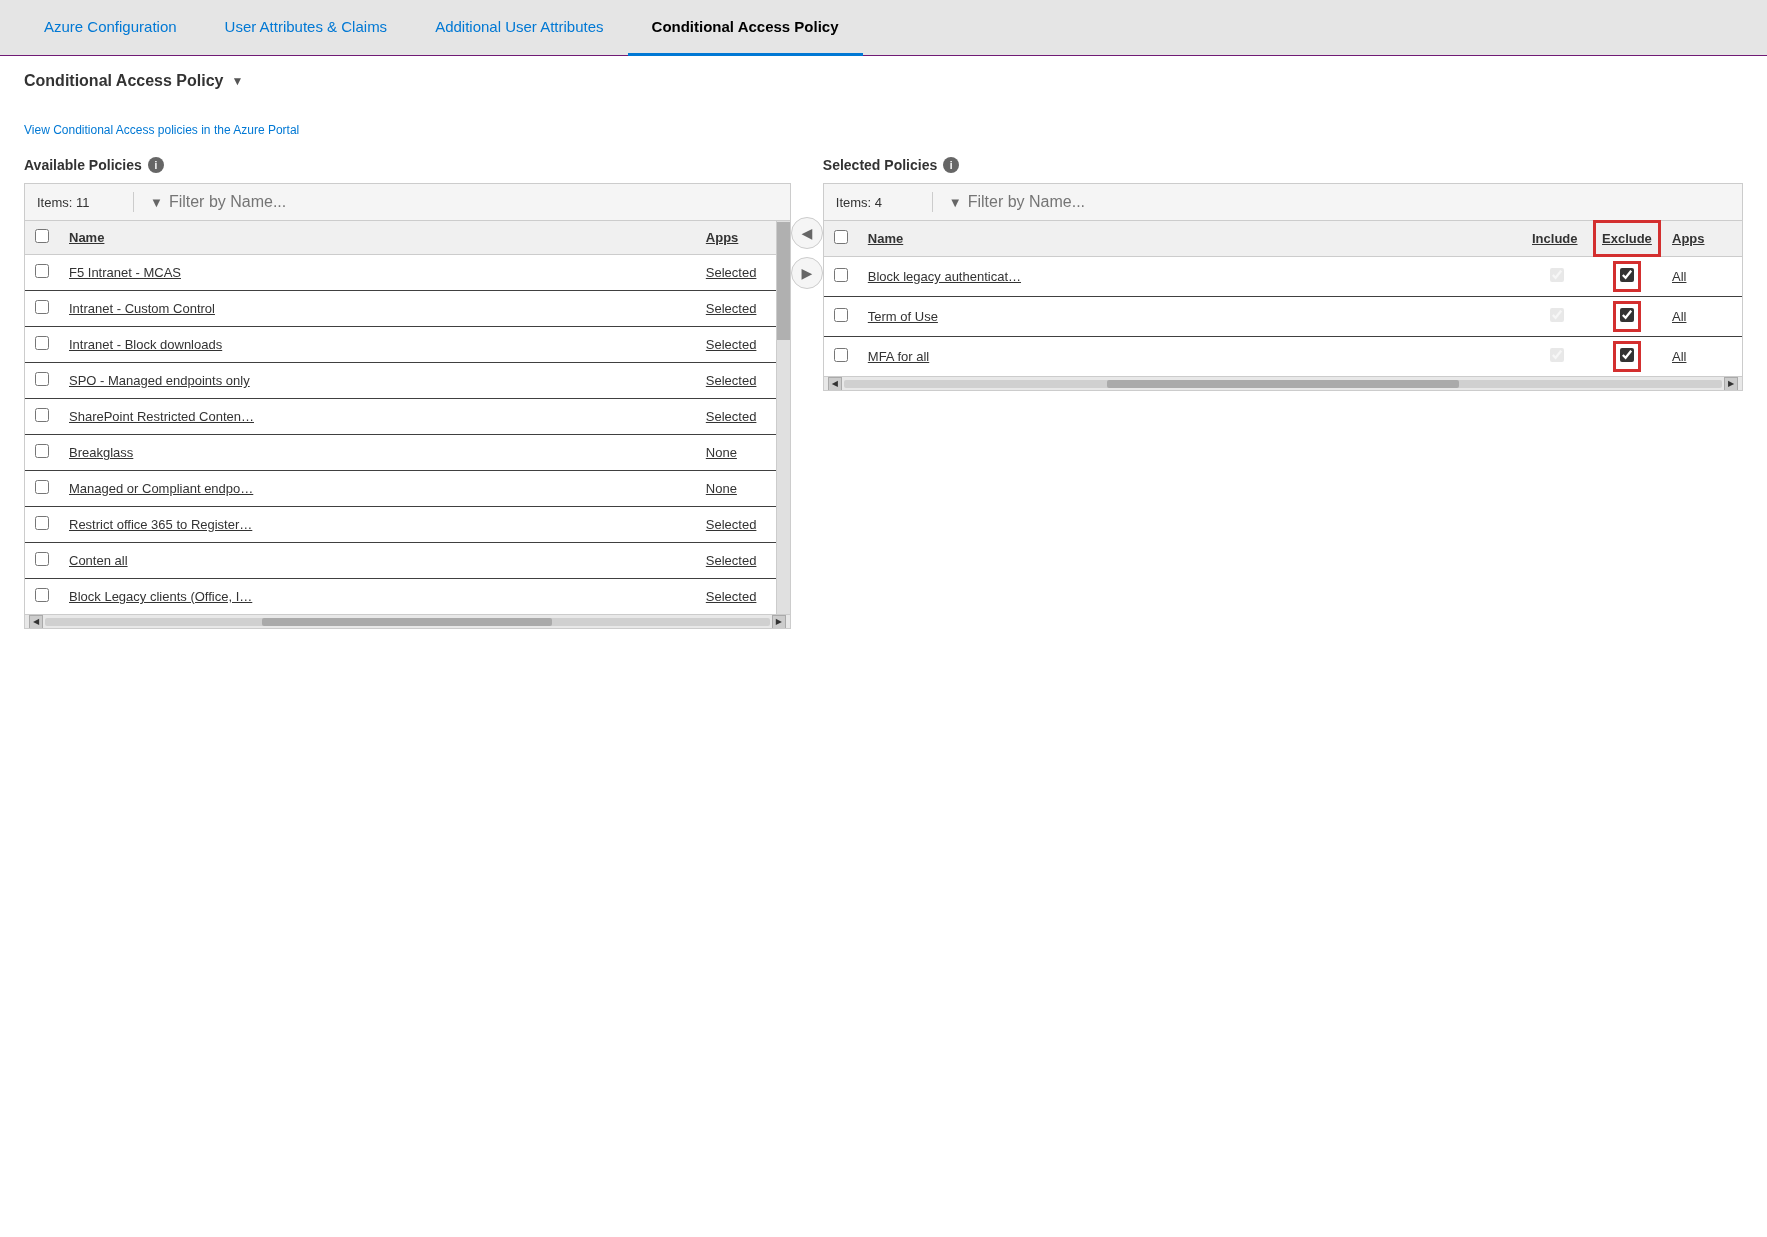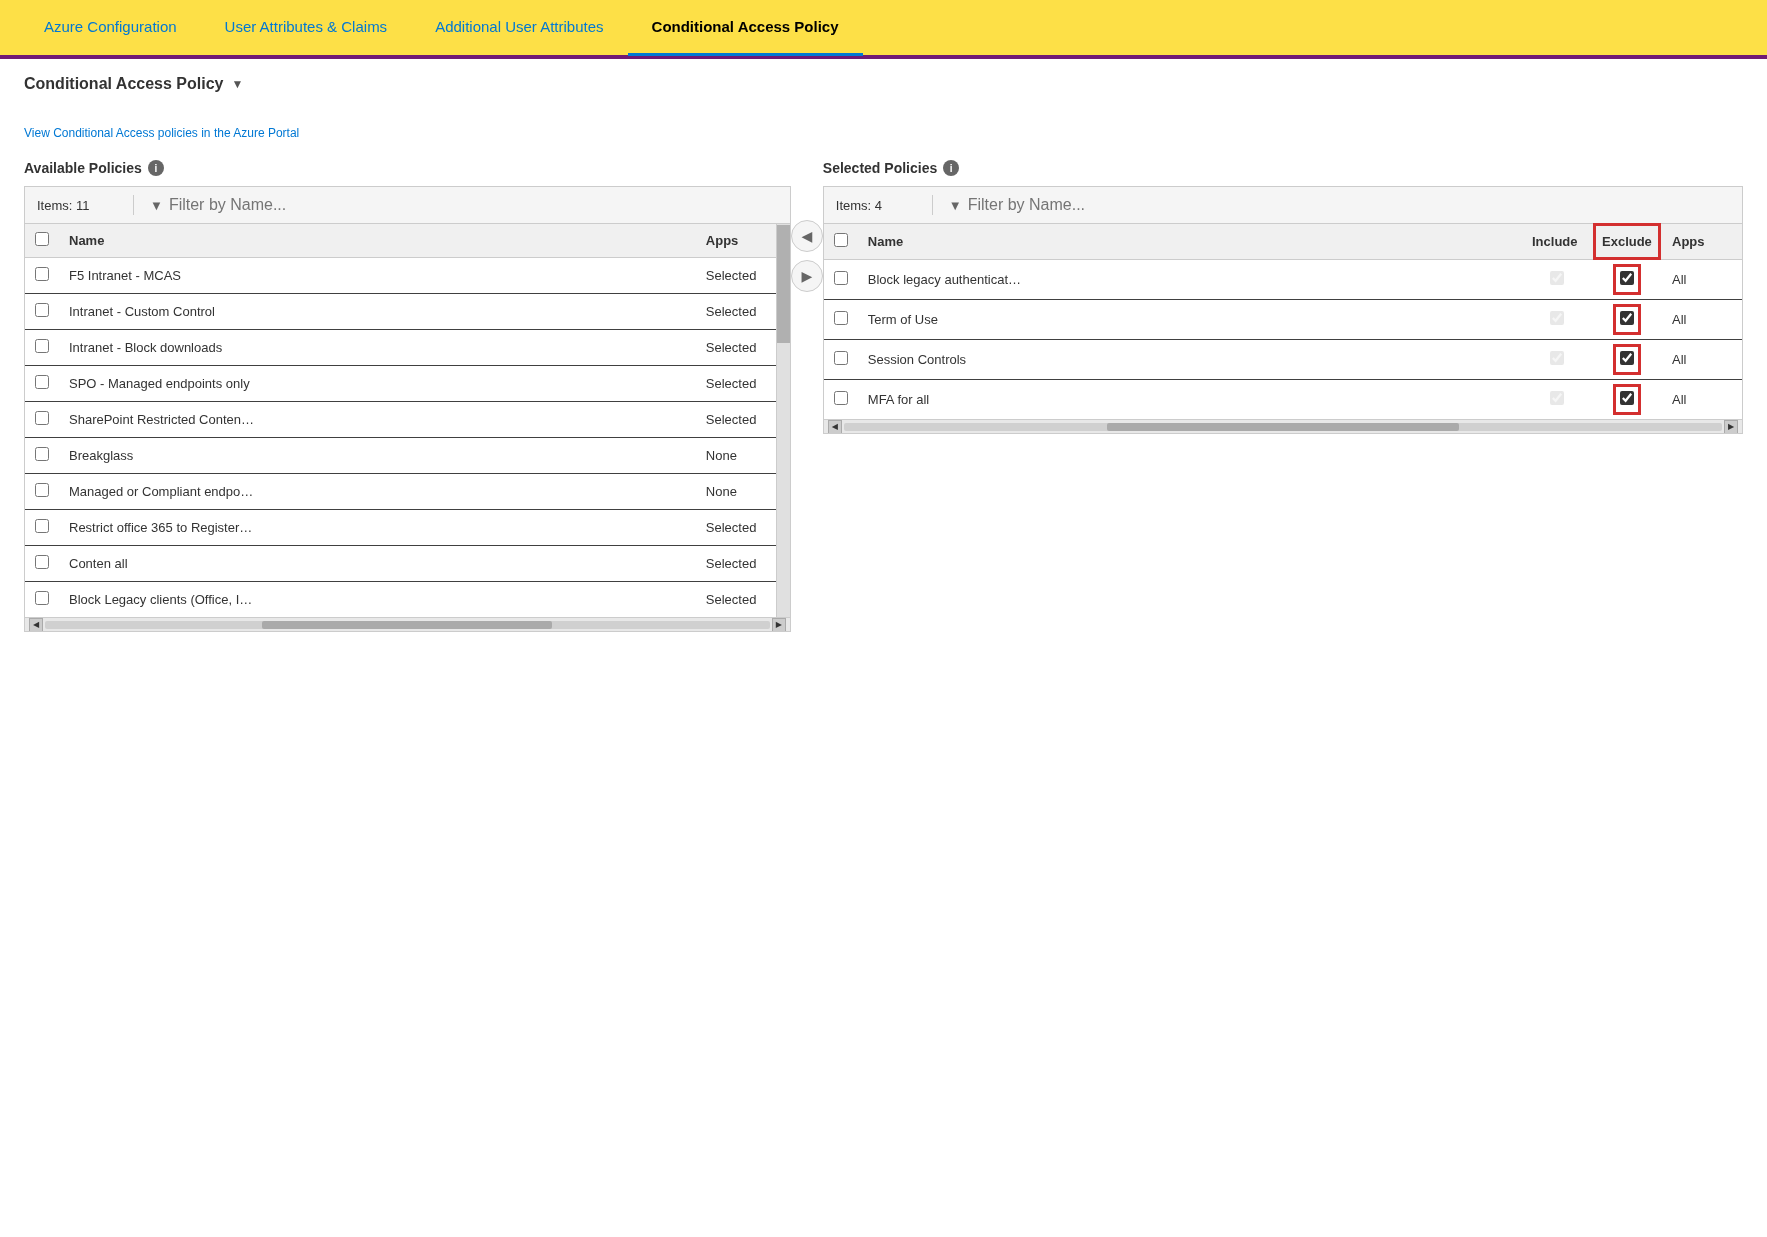--- a/index.html
+++ b/index.html
@@ -1,22 +1,22 @@
 <!DOCTYPE html>
 <html><head>
   <meta charset="utf-8">
   <style>
     * { box-sizing: border-box; margin: 0; padding: 0; }
     body { font-family: -apple-system, BlinkMacSystemFont, 'Segoe UI', Arial, sans-serif; font-size: 14px; color: #333; background: #fff; }
 
     .top-nav {
       display: flex;
-      border-bottom: 4px solid #701a75;
+      border-bottom: 1px solid #701a75;
       padding: 0 20px;
-      background: #fde047;
+      background: #e5e5e5;
     }
     .nav-tab {
       padding: 18px 24px;
       cursor: pointer;
       color: #0078d4;
       font-size: 15px;
       text-decoration: none;
       white-space: nowrap;
       border-bottom: 3px solid transparent;
       margin-bottom: -1px;
@@ -115,20 +115,21 @@
       background: transparent;
       outline: none;
       font-size: 16px;
       color: #000000;
       width: 100%;
     }
 
     .data-table {
       width: 100%;
       border-collapse: collapse;
+      text-decoration: underline;
     }
     .data-table th {
       background: #f0f0f0;
       border-bottom: 1px solid #ccc;
       padding: 8px 10px;
       text-align: left;
       font-size: 13px;
       font-weight: 700;
       color: #333;
     }
@@ -438,35 +439,20 @@
       <span style="outline: 3px solid #d32f2f; outline-offset: 2px; display:inline-block; padding:2px;">
         <input type="checkbox" checked="" style="accent-color: rgb(51, 51, 51);">
       </span>
     </td>
     <td class="apps-col">All</td>
   </tr>
               <tr>
     <td class="cb-col">
       <input type="checkbox" style="">
     </td>
-    <td class="name-col">Session Controls</td>
-    <td class="include-col" style="text-align:center;">
-      <input type="checkbox" checked="" class="disabled-cb" disabled="" style="opacity: 0.5;">
-    </td>
-    <td class="exclude-col" style="text-align:center; position:relative;">
-      <span style="outline: 3px solid #d32f2f; outline-offset: 2px; display:inline-block; padding:2px;">
-        <input type="checkbox" checked="" style="accent-color: rgb(51, 51, 51);">
-      </span>
-    </td>
-    <td class="apps-col">All</td>
-  </tr>
-              <tr>
-    <td class="cb-col">
-      <input type="checkbox" style="">
-    </td>
     <td class="name-col">MFA for all</td>
     <td class="include-col" style="text-align:center;">
       <input type="checkbox" checked="" class="disabled-cb" disabled="" style="opacity: 0.5;">
     </td>
     <td class="exclude-col" style="text-align:center; position:relative;">
       <span style="outline: 3px solid #d32f2f; outline-offset: 2px; display:inline-block; padding:2px;">
         <input type="checkbox" checked="" style="accent-color: rgb(51, 51, 51);">
       </span>
     </td>
     <td class="apps-col">All</td>

